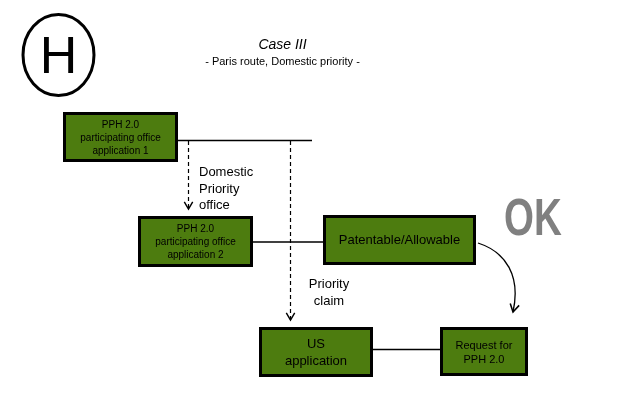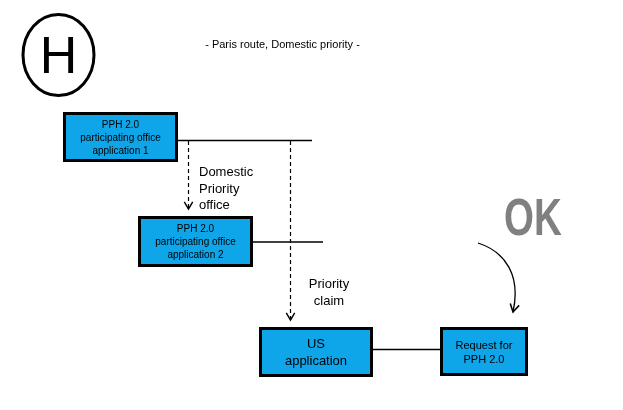--- a/index.html
+++ b/index.html
@@ -10,21 +10,21 @@
   .stage svg{position:absolute;left:0;top:0;width:623px;height:410px;}
   .logo-h{
     position:absolute;left:23px;top:14px;width:71px;height:82px;
     display:flex;align-items:center;justify-content:center;
     font-size:52px;line-height:1;color:#000;
   }
   .title-block{position:absolute;left:120px;top:36px;width:325px;text-align:center;}
   .title{font-size:14px;font-style:italic;line-height:17px;}
   .subtitle{font-size:11px;line-height:17px;}
   .node{
-    position:absolute;box-sizing:border-box;border:3px solid #000;background:#0ea5e9;
+    position:absolute;box-sizing:border-box;border:3px solid #000;background:#4d7c0f;
     display:flex;align-items:center;justify-content:center;text-align:center;
     white-space:pre-line;
   }
   .node-small{font-size:10px;line-height:13px;}
   .node-box1{left:63px;top:112px;width:115px;height:50px;}
   .node-box2{left:138px;top:216px;width:115px;height:51px;}
   .node-patentable{left:323px;top:215px;width:153px;height:50px;font-size:13px;line-height:16px;}
   .node-us{left:240px;top:327px;width:114px;height:50px;font-size:13px;line-height:17px;margin-left:19px;}
   .node-request{left:440px;top:327px;width:88px;height:49px;font-size:11px;line-height:14px;}
   .flow-label{position:absolute;font-size:13px;line-height:16.5px;white-space:pre-line;}
@@ -61,31 +61,33 @@
     <path d="M354,349.5 H440" fill="none" stroke="#000" stroke-width="1.3"></path>
 
     <path d="M478,243 C506,252 521,276 513,312" fill="none" stroke="#000" stroke-width="1.3" marker-end="url(#arrowV)"></path>
   </svg>
 
   <div class="logo-h">
     <span>H</span>
   </div>
 
   <div class="title-block">
+    <div class="title">Case III</div>
     <div class="subtitle">- Paris route, Domestic priority -</div>
   </div>
 
   <div class="node node-small node-box1">PPH 2.0
 participating office
 application 1</div>
 
   <div class="node node-small node-box2">PPH 2.0
 participating office
 application 2</div>
 
+  <div class="node node-patentable">Patentable/Allowable</div>
 
   <div class="node node-us">US
 application</div>
 
   <div class="node node-request">Request for
 PPH 2.0</div>
 
   <div class="flow-label label-domestic">Domestic
 Priority
 office</div>

